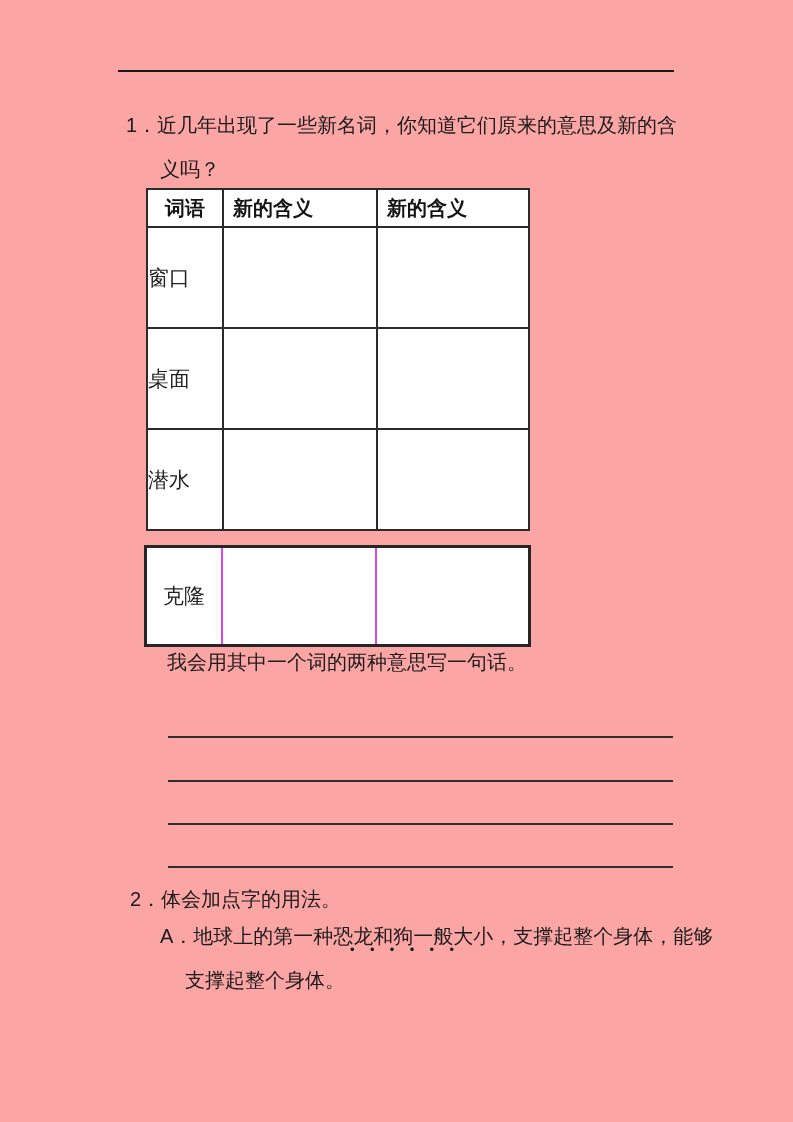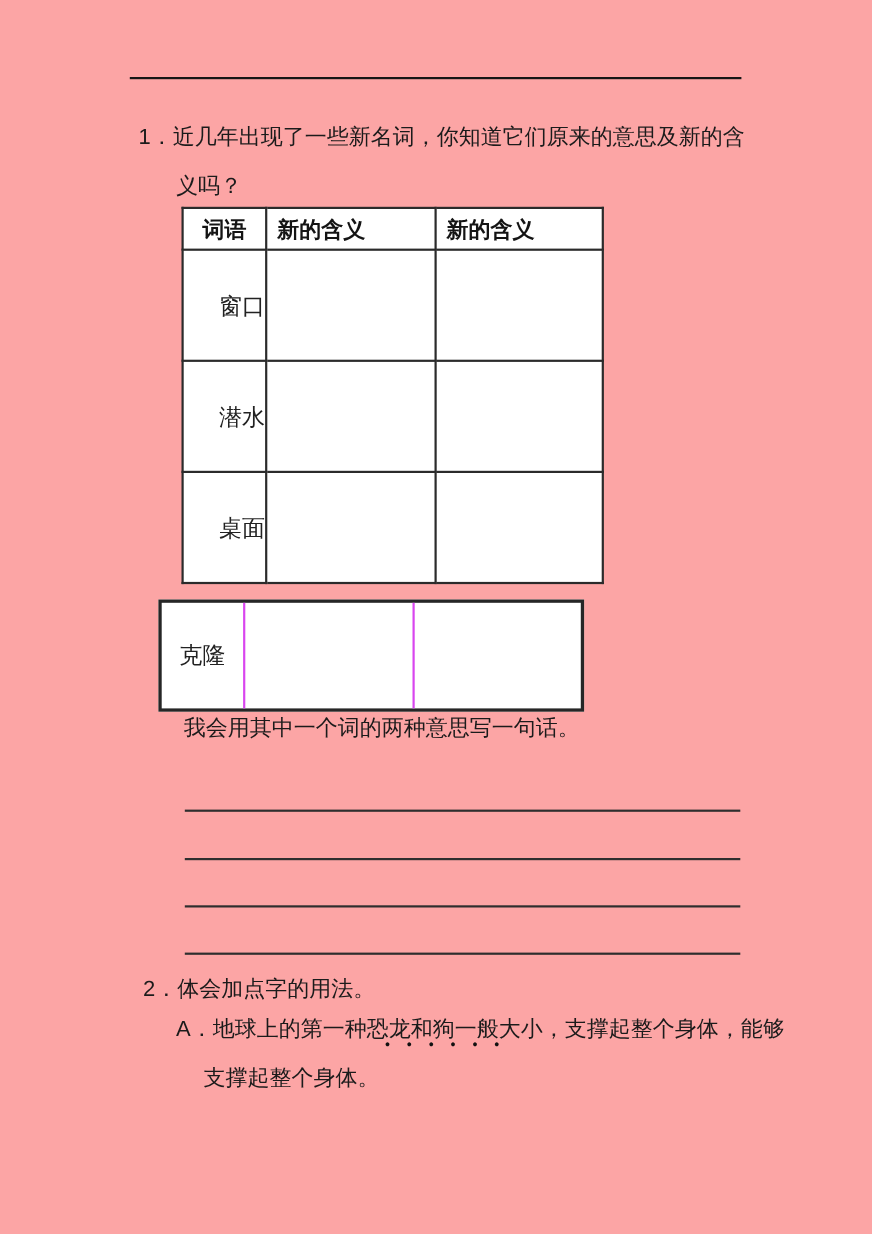--- a/index.html
+++ b/index.html
@@ -30,21 +30,21 @@
     width: 556px;
     height: 2px;
     background: #161616;
   }
   .q1-l1 { left: 126px; top: 111px; }
   .q1-l2 { left: 160px; top: 155px; }
 
   
   .vocab {
     position: absolute;
-    left: 165px;
+    left: 146px;
     top: 188px;
     border-collapse: collapse;
     table-layout: fixed;
   }
   .vocab th, .vocab td {
     border: 2px solid #2b2b2b;
     padding: 0;
     background: #ffffff;
   }
   .vocab tr.hdr th {
@@ -56,21 +56,21 @@
     color: #141414;
   }
   .vocab tr.hdr th.c-word {
     text-align: center;
     padding-left: 0;
   }
   .vocab tr.row { height: 101px; }
   .vocab td.word {
     font-family: "DejaVu Serif", "Liberation Serif", serif;
     font-size: 21px;
-    text-align: right;
+    text-align: left;
     vertical-align: middle;
     color: #222222;
   }
 
   
   .clone-box {
     position: absolute;
     left: 144px;
     top: 545px;
     width: 381px;
@@ -142,26 +142,26 @@
       <th class="c-word">词语</th>
       <th>新的含义</th>
       <th>新的含义</th>
     </tr>
     <tr class="row">
       <td class="word">窗口</td>
       <td></td>
       <td></td>
     </tr>
     <tr class="row">
-      <td class="word">潜水</td>
+      <td class="word">桌面</td>
       <td></td>
       <td></td>
     </tr>
     <tr class="row">
-      <td class="word">桌面</td>
+      <td class="word">潜水</td>
       <td></td>
       <td></td>
     </tr>
   </tbody>
     </table>
 
   <div class="clone-box">
     <div class="cb-cell word">克隆</div>
     <div class="cb-cell"></div>
     <div class="cb-cell last"></div>

